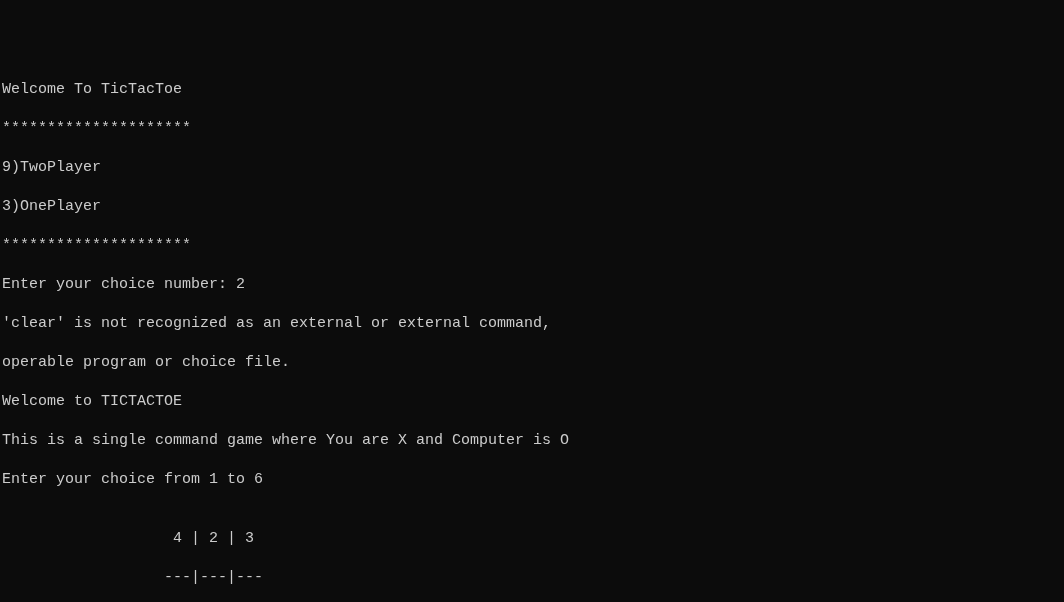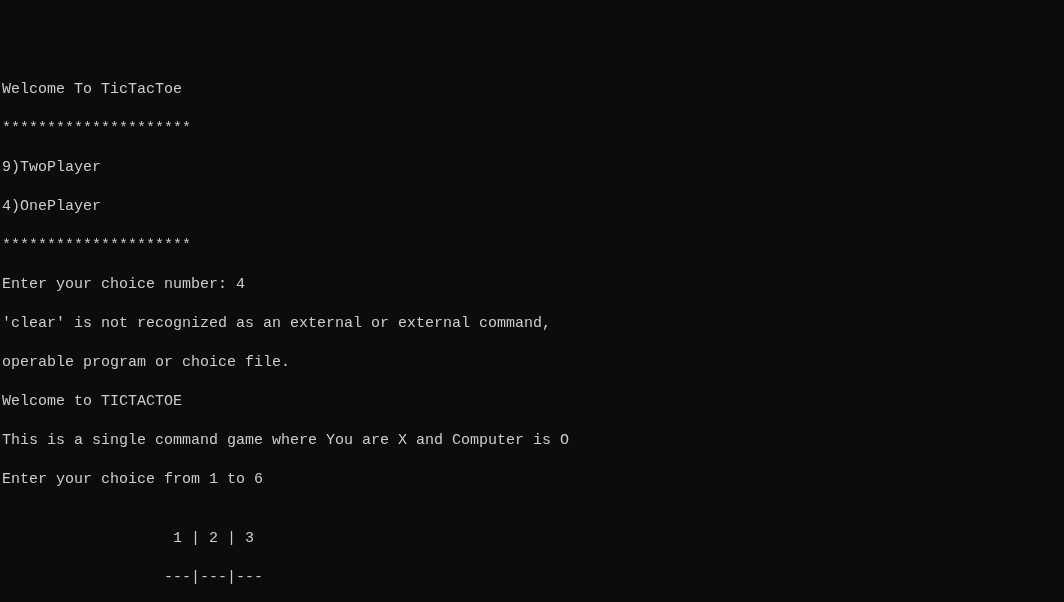--- a/index.html
+++ b/index.html
@@ -24,30 +24,30 @@
     }
   </style>
 </head>
 <body>
 
 
 
 <span class="terminal-line">Welcome To TicTacToe</span>
 <span class="terminal-line">*********************</span>
 <span class="terminal-line">9)TwoPlayer</span>
-<span class="terminal-line">4)OnePlayer</span>
+<span class="terminal-line">3)OnePlayer</span>
 <span class="terminal-line">*********************</span>
-<span class="terminal-line">Enter your choice number: 4</span>
+<span class="terminal-line">Enter your choice number: 2</span>
 <span class="terminal-line">'clear' is not recognized as an external or external command,</span>
 <span class="terminal-line">operable program or choice file.</span>
 <span class="terminal-line">Welcome to TICTACTOE</span>
 <span class="terminal-line">This is a single command game where You are X and Computer is O</span>
 <span class="terminal-line">Enter your choice from 1 to 6</span>
 <span class="terminal-line"></span>
-<span class="terminal-line">                   1 | 2 | 3</span>
+<span class="terminal-line">                   4 | 2 | 3</span>
 <span class="terminal-line">                  ---|---|---</span>
 
 
 
 <span class="terminal-line"></span>
 
 
 
 
 

